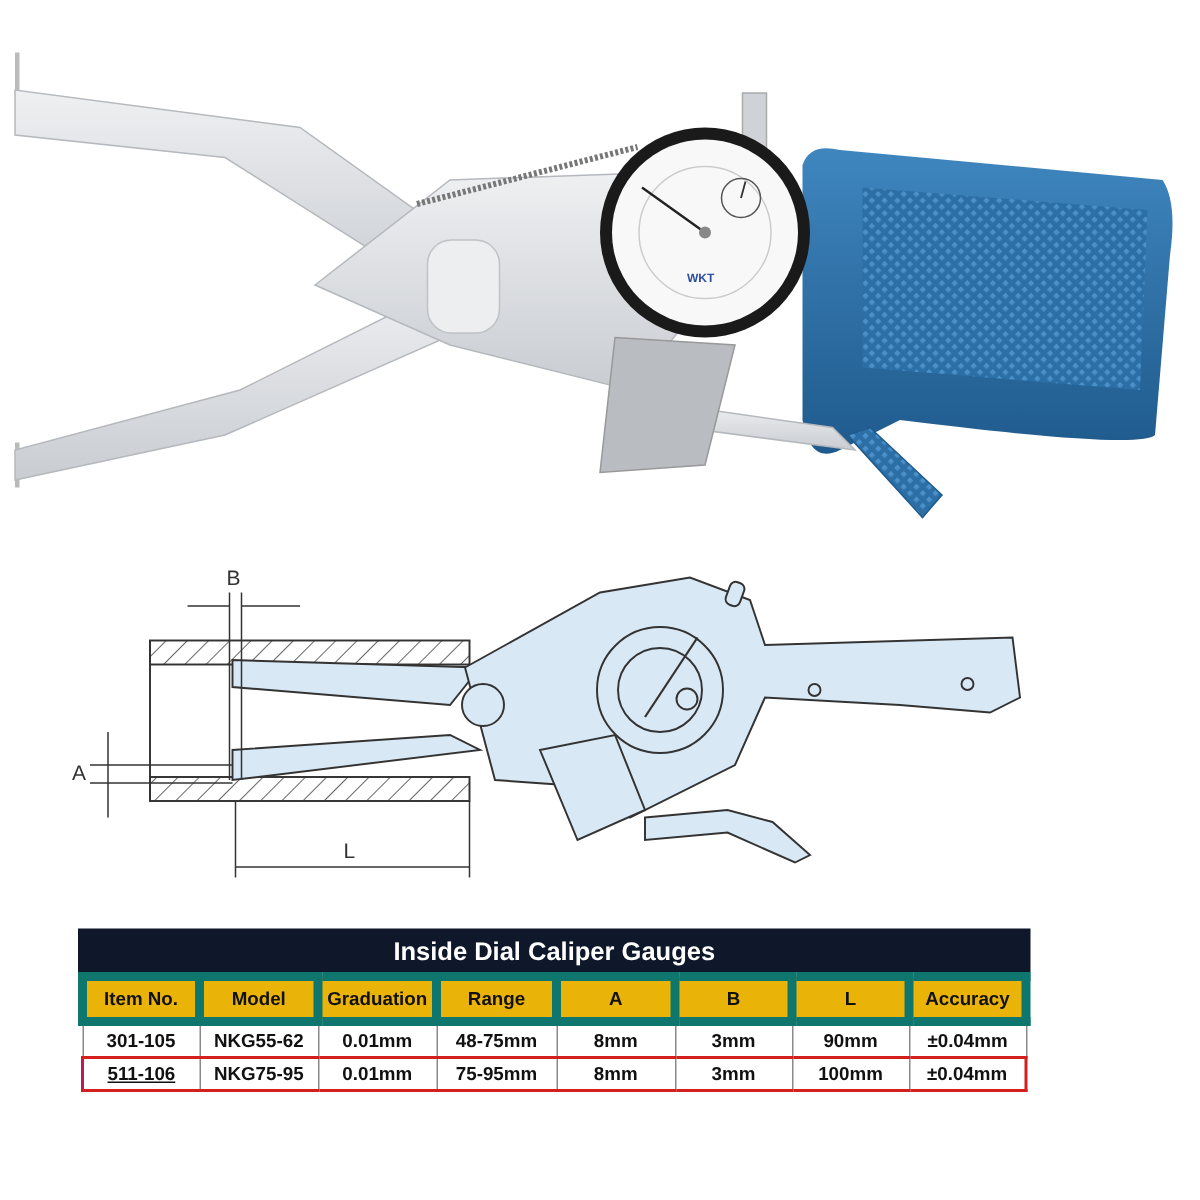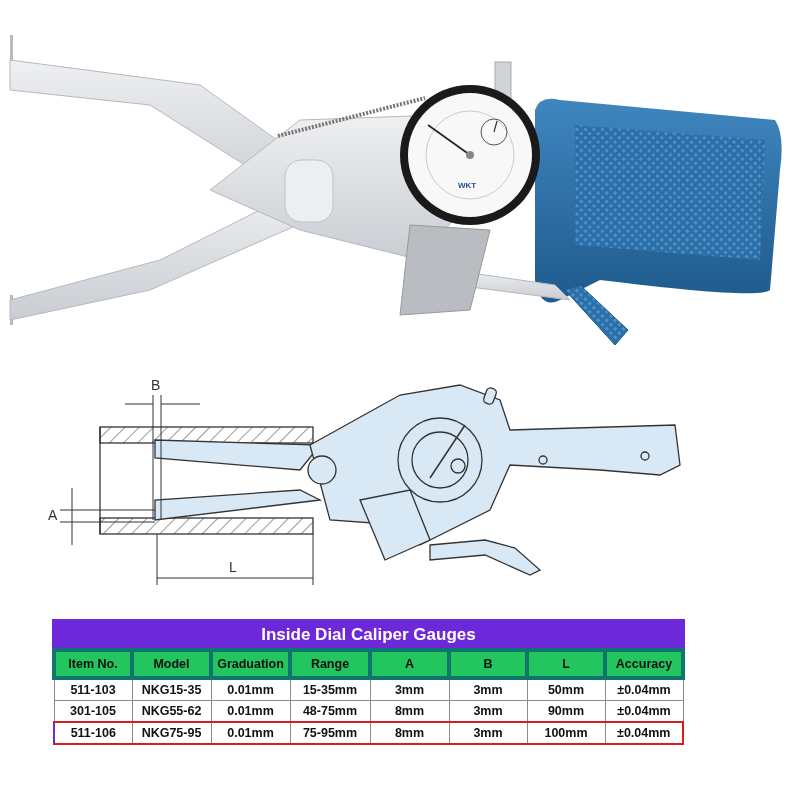--- a/index.html
+++ b/index.html
@@ -1,24 +1,24 @@
 <!DOCTYPE html>
 <html><head>
 <meta charset="utf-8">
 <style>
   html, body { margin:0; padding:0; background:#ffffff; }
   body { width:800px; height:800px; position:relative; overflow:hidden; font-family:"Liberation Sans", sans-serif; }
   .photo { position:absolute; left:0; top:0; width:800px; height:360px; }
   .diagram { position:absolute; left:0; top:360px; width:800px; height:250px; }
   .spec-table { position:absolute; left:52px; top:619px; width:629px; border-collapse:collapse; table-layout:fixed; font-weight:bold; color:#111; }
-  .spec-table caption { caption-side:top; background:#6d28d9; color:#fff; font-size:17px; font-weight:bold; height:29px; line-height:31px; text-align:center; }
-  .spec-table th { background:#22c55e; color:#111; font-size:12.5px; height:24px; border:4px solid #0f766e; padding:0; }
+  .spec-table caption { caption-side:top; background:#0f172a; color:#fff; font-size:17px; font-weight:bold; height:29px; line-height:31px; text-align:center; }
+  .spec-table th { background:#eab308; color:#111; font-size:12.5px; height:24px; border:6px solid #0f766e; padding:0; }
   .spec-table td { font-size:12.5px; height:20px; border:1px solid #8a8a8a; text-align:center; padding:0; background:#fff; }
   .spec-table tr.highlight td { border-top:2px solid #d41f1f; border-bottom:2px solid #d41f1f; }
-  .spec-table tr.highlight td:first-child { border-left:2px solid #6d28d9; }
+  .spec-table tr.highlight td:first-child { border-left:2px solid #be185d;text-decoration:underline; }
   .spec-table tr.highlight td:last-child { border-right:2px solid #d41f1f; }
   .dim-label { font-family:"Liberation Sans", sans-serif; font-size:14px; fill:#333; }
 </style>
 </head>
 <body>
 
 <svg class="photo" viewBox="0 0 800 360" xmlns="http://www.w3.org/2000/svg">
   <defs>
     <linearGradient id="metal" x1="0" y1="0" x2="0" y2="1">
       <stop offset="0" stop-color="#eef0f2"></stop>
@@ -137,30 +137,20 @@
       <th>Graduation</th>
       <th>Range</th>
       <th>A</th>
       <th>B</th>
       <th>L</th>
       <th>Accuracy</th>
     </tr>
   </thead>
   <tbody>
     <tr>
-      <td>511-103</td>
-      <td>NKG15-35</td>
-      <td>0.01mm</td>
-      <td>15-35mm</td>
-      <td>3mm</td>
-      <td>3mm</td>
-      <td>50mm</td>
-      <td>±0.04mm</td>
-    </tr>
-    <tr>
       <td>301-105</td>
       <td>NKG55-62</td>
       <td>0.01mm</td>
       <td>48-75mm</td>
       <td>8mm</td>
       <td>3mm</td>
       <td>90mm</td>
       <td>±0.04mm</td>
     </tr>
     <tr class="highlight">

